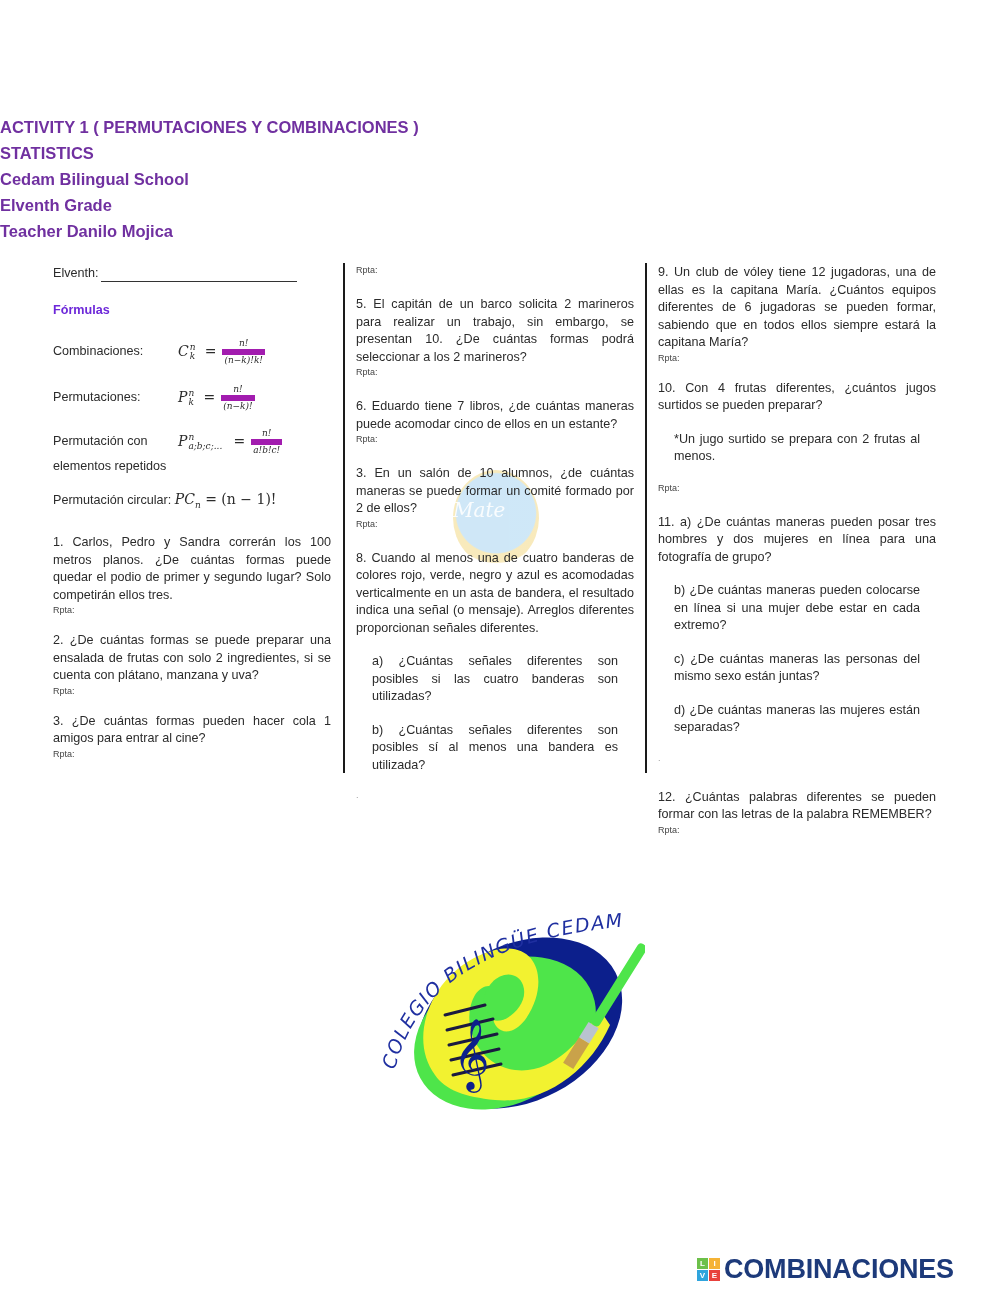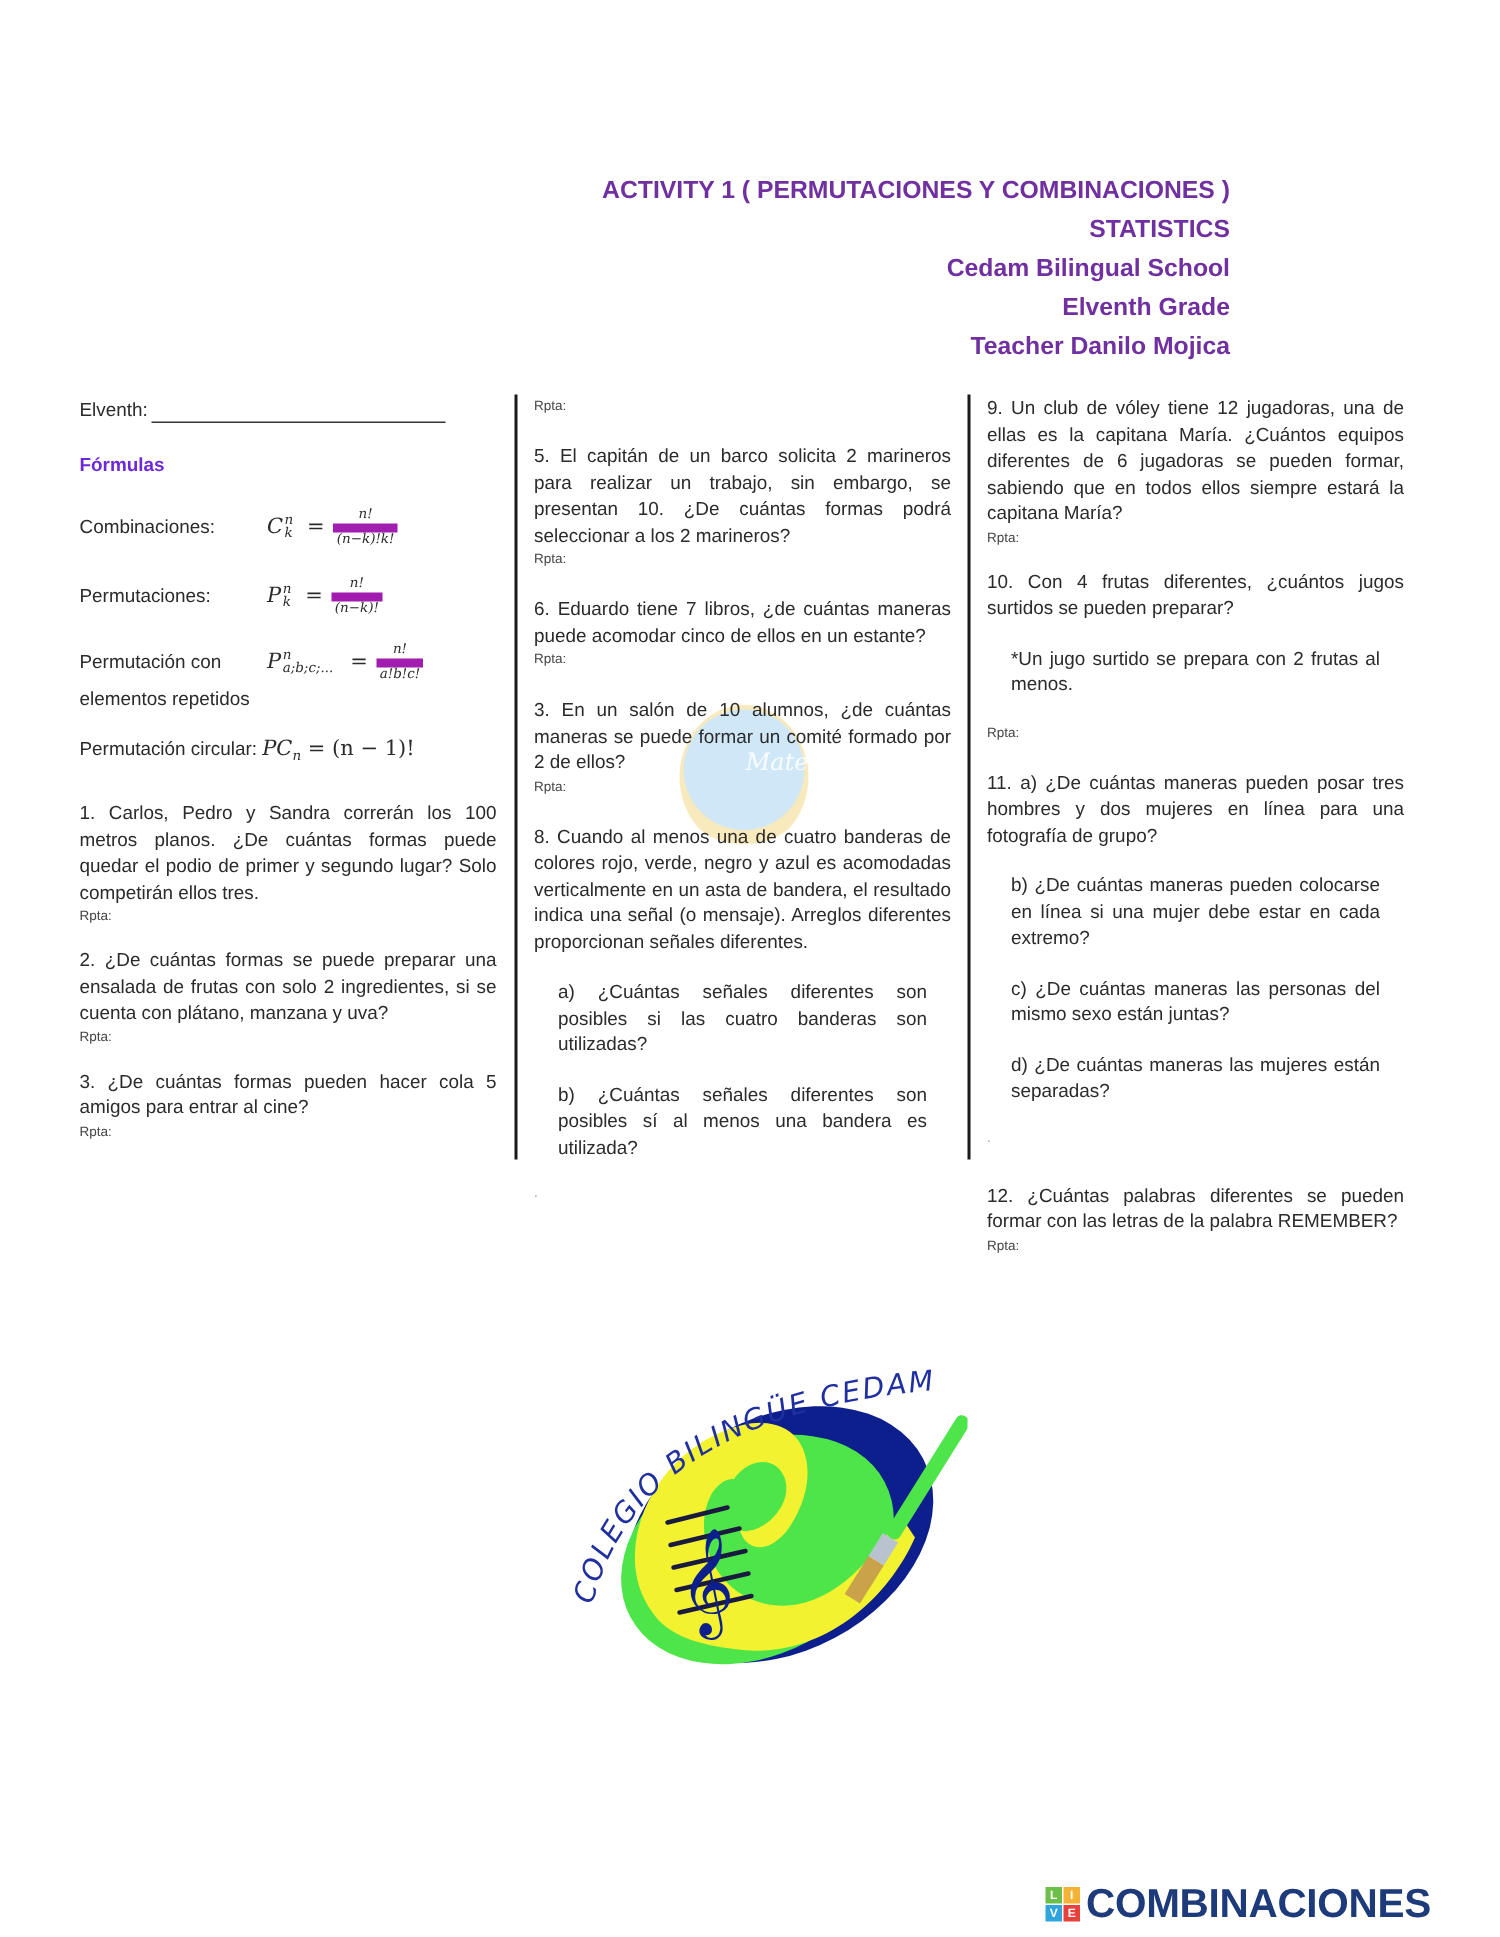--- a/index.html
+++ b/index.html
@@ -13,21 +13,21 @@
       position: relative;
       overflow: hidden;
       font-family: "Liberation Sans", "DejaVu Sans", sans-serif;
       color: #2b2b2b;
     }
     .header {
       position: absolute;
       top: 114px;
       left: 0;
       width: 820px;
-      text-align: right;
+      text-align: left;
       color: #7030a0;
       font-weight: bold;
       font-size: 16.5px;
       line-height: 26px;
     }
     .header div { white-space: nowrap; }
 
     .col {
       position: absolute;
       top: 264px;
@@ -137,25 +137,25 @@
       width: 86px;
       height: 96px;
       border-radius: 50%;
       background: radial-gradient(circle at 50% 45%, #bfe0f5 0 58%, #f6e3a6 60% 72%, rgba(255,255,255,0) 74%);
       opacity: 0.75;
     }
     .watermark-text {
       position: absolute;
       left: 0; right: 0;
       top: 28px;
-      text-align: right;
+      text-align: left;
       color: #ffffff;
       font-family: "DejaVu Serif", serif;
       font-style: italic;
-      font-size: 16px;
+      font-size: 20px;
       opacity: 0.9;
     }
 
     .logo {
       position: absolute;
       left: 365px;
       top: 905px;
       width: 280px;
       height: 210px;
     }
@@ -259,21 +259,21 @@
     <p class="q-text">1. Carlos, Pedro y Sandra correrán los 100 metros planos. ¿De cuántas formas puede quedar el podio de primer y segundo lugar? Solo competirán ellos tres.</p>
     <div class="rpta">Rpta:</div>
   </div>
 
   <div class="question">
     <p class="q-text">2. ¿De cuántas formas se puede preparar una ensalada de frutas con solo 2 ingredientes, si se cuenta con plátano, manzana y uva?</p>
     <div class="rpta">Rpta:</div>
   </div>
 
   <div class="question">
-    <p class="q-text">3. ¿De cuántas formas pueden hacer cola 5 amigos para entrar al cine?</p>
+    <p class="q-text">3. ¿De cuántas formas pueden hacer cola 1 amigos para entrar al cine?</p>
     <div class="rpta">Rpta:</div>
   </div>
 </div>
 
 <div class="watermark">
   <div class="watermark-text">Mate</div>
 </div>
 
 <div class="col col-2">
   <div class="question">

